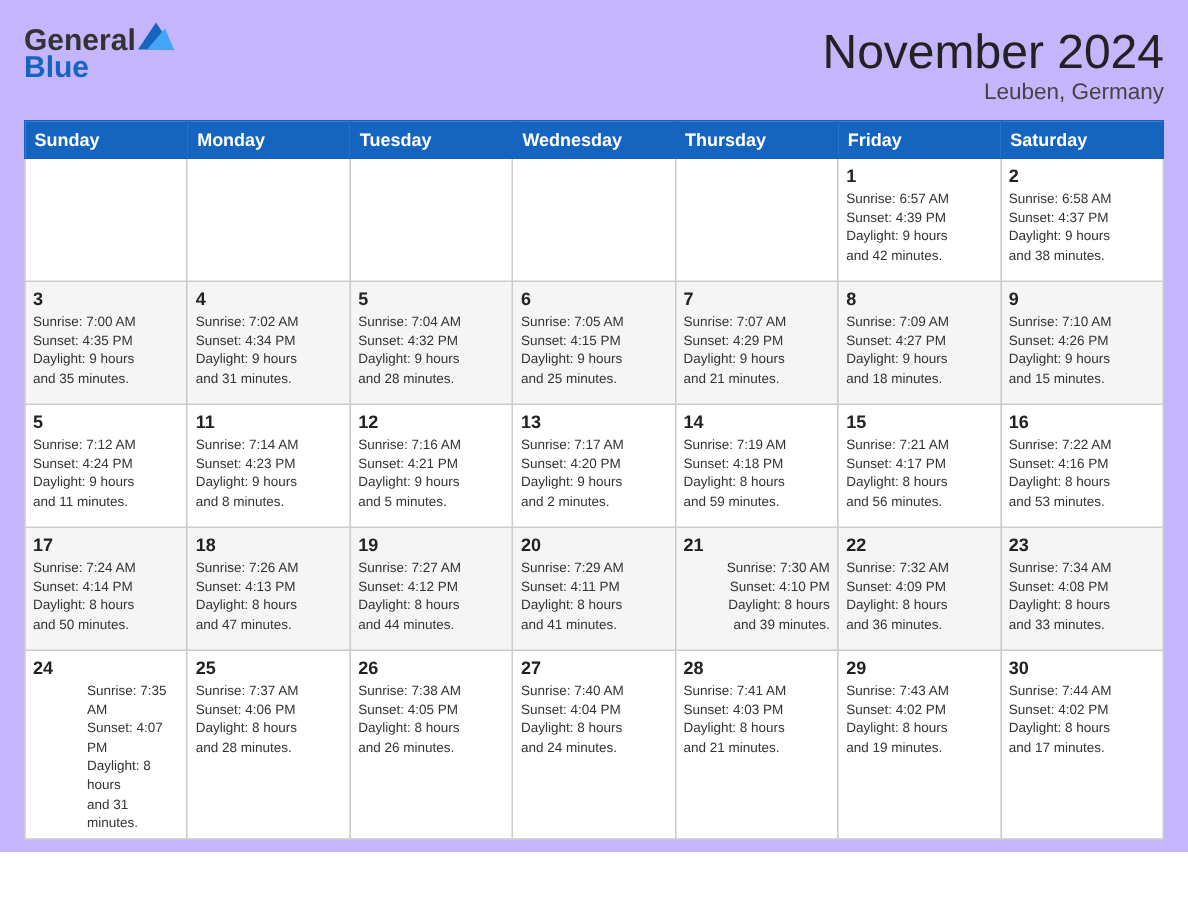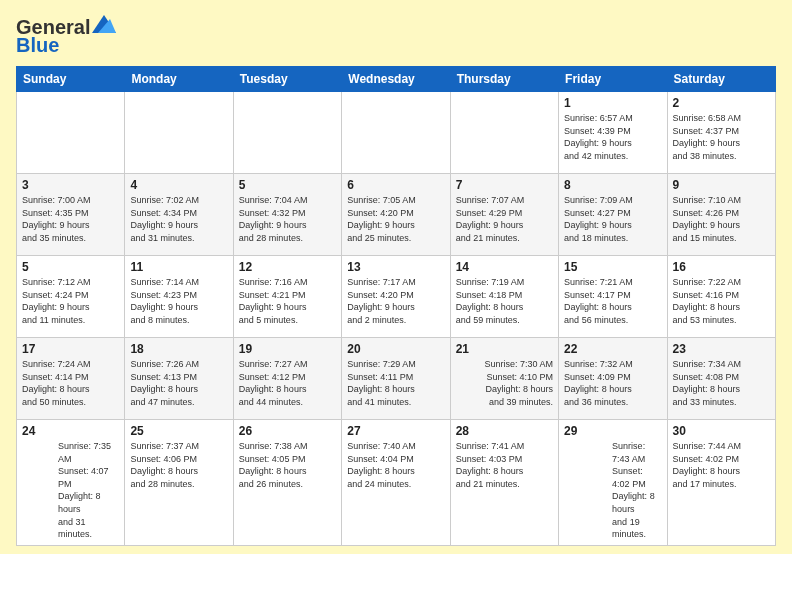--- a/index.html
+++ b/index.html
@@ -5,21 +5,21 @@
     * { box-sizing: border-box; margin: 0; padding: 0; }
     body {
       font-family: Arial, sans-serif;
       background: #fff;
       width: 792px;
       min-height: 612px;
       overflow: hidden;
     }
     .page {
       width: 792px;
-      background: #fef9c3;
+      background: #c4b5fd;
       padding: 16px 16px 8px 16px;
     }
     .header {
       display: flex;
       justify-content: space-between;
       align-items: flex-start;
       margin-bottom: 10px;
     }
     .logo {
       display: flex;
@@ -104,20 +104,24 @@
           <svg class="logo-icon" viewBox="0 0 24 20" xmlns="http://www.w3.org/2000/svg">
             <polygon points="0,18 12,0 24,18" fill="#1565c0"></polygon>
             <polygon points="6,18 18,4 24,18" fill="#42a5f5"></polygon>
           </svg>
         </div>
         <div style="margin-top:-4px;">
           <span class="logo-text logo-blue">Blue</span>
         </div>
       </div>
     </div>
+    <div class="title-section">
+      <div class="month-title">November 2024</div>
+      <div class="location">Leuben, Germany</div>
+    </div>
   </div>
 
   <table class="calendar-table">
     <thead>
       <tr id="days-header">
           <th>Sunday</th>
           <th>Monday</th>
           <th>Tuesday</th>
           <th>Wednesday</th>
           <th>Thursday</th>
@@ -165,21 +169,21 @@
           <td>
             <span class="day-number">5</span>
             <div class="day-info" style="white-space: pre-line;">Sunrise: 7:04 AM
 Sunset: 4:32 PM
 Daylight: 9 hours
 and 28 minutes.</div>
           </td>
           <td>
             <span class="day-number">6</span>
             <div class="day-info" style="white-space: pre-line;">Sunrise: 7:05 AM
-Sunset: 4:20 PM
+Sunset: 4:15 PM
 Daylight: 9 hours
 and 25 minutes.</div>
           </td>
           <td>
             <span class="day-number">7</span>
             <div class="day-info" style="white-space: pre-line;">Sunrise: 7:07 AM
 Sunset: 4:29 PM
 Daylight: 9 hours
 and 21 minutes.</div>
           </td>
@@ -331,21 +335,21 @@
           </td>
           <td>
             <span class="day-number">28</span>
             <div class="day-info" style="white-space: pre-line;">Sunrise: 7:41 AM
 Sunset: 4:03 PM
 Daylight: 8 hours
 and 21 minutes.</div>
           </td>
           <td>
             <span class="day-number">29</span>
-            <div class="day-info" style="white-space: pre-line; margin-left: 48px;">Sunrise: 7:43 AM
+            <div class="day-info" style="white-space: pre-line;">Sunrise: 7:43 AM
 Sunset: 4:02 PM
 Daylight: 8 hours
 and 19 minutes.</div>
           </td>
           <td>
             <span class="day-number">30</span>
             <div class="day-info" style="white-space: pre-line;">Sunrise: 7:44 AM
 Sunset: 4:02 PM
 Daylight: 8 hours
 and 17 minutes.</div>

